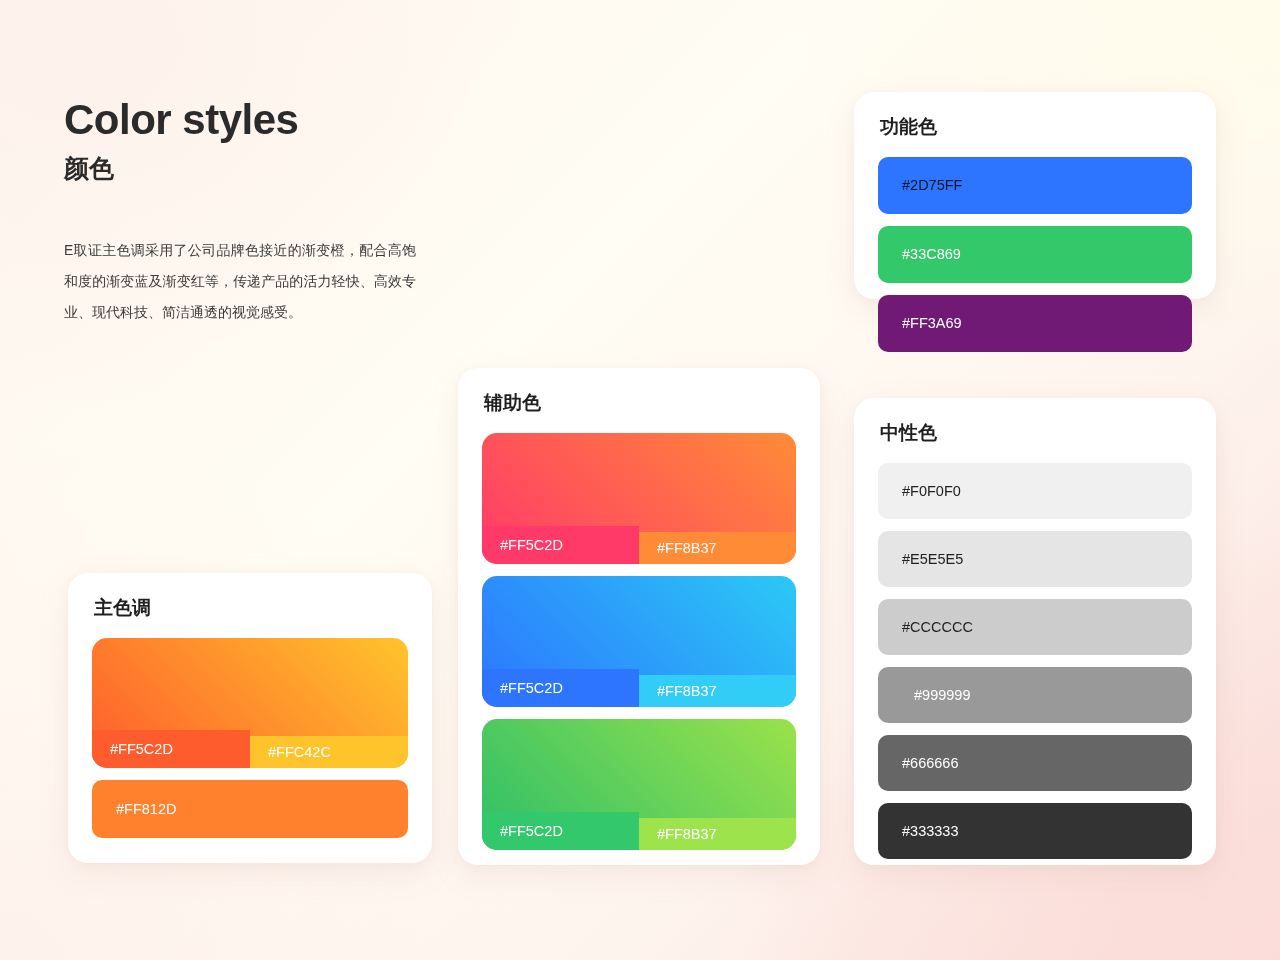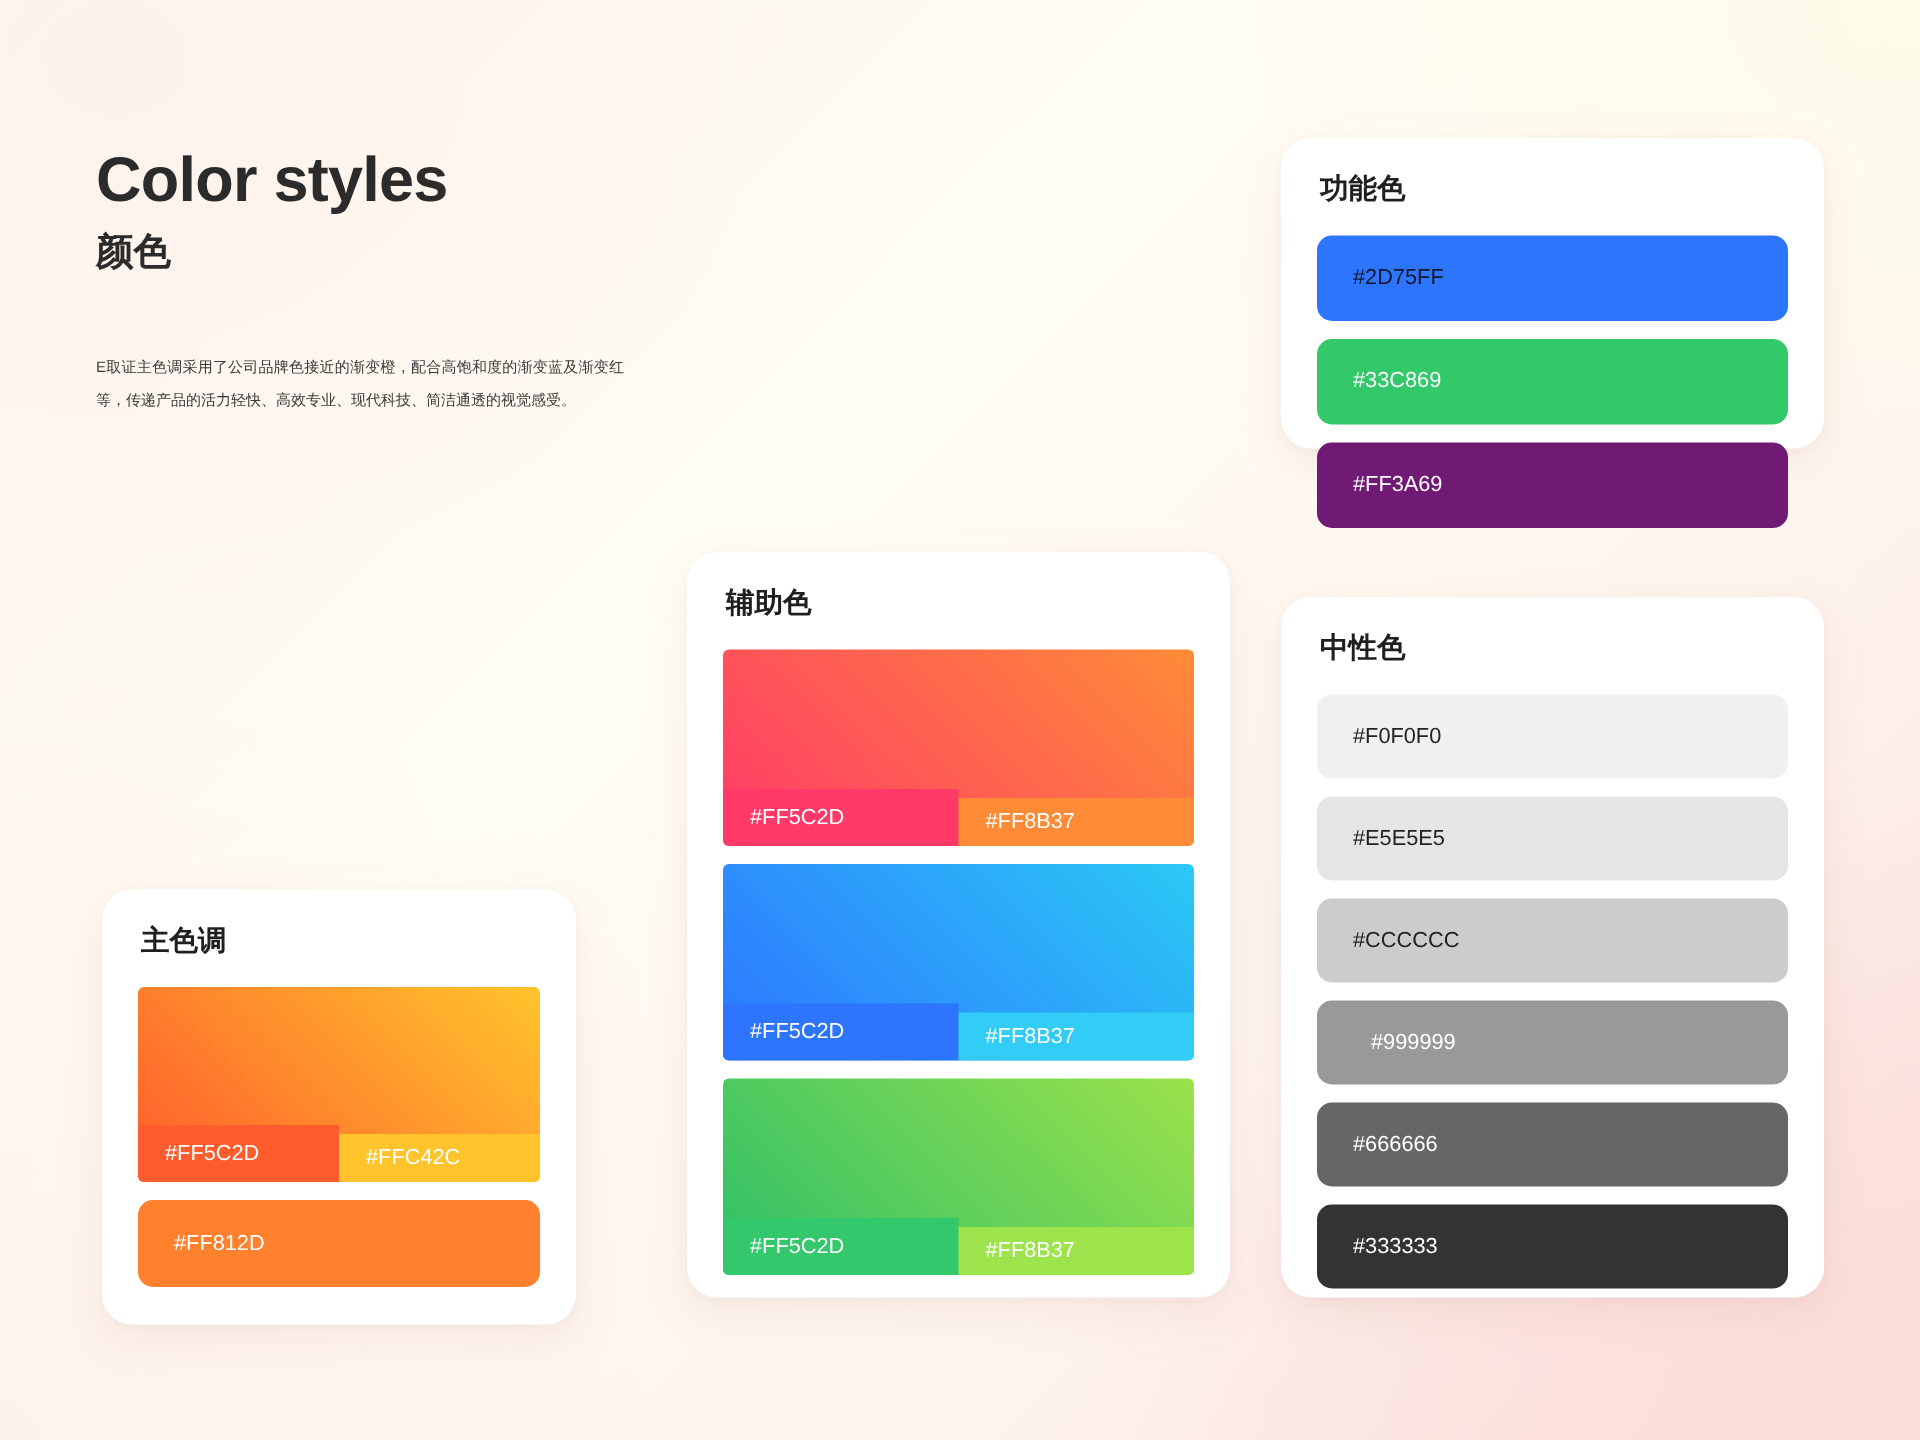--- a/index.html
+++ b/index.html
@@ -41,21 +41,21 @@
   }
   .title-cn {
     font-size: 25px;
     font-weight: bold;
     color: #2B2B2B;
     margin-top: 10px;
     line-height: 1.2;
   }
   .intro-body {
     margin-top: 52px;
-    font-size: 10px;
+    font-size: 14px;
     line-height: 2.2;
     color: #3A3A3A;
     width: 352px;
     text-align: justify;
   }
 
   
   .card {
     position: absolute;
     background: #FFFFFF;
@@ -65,29 +65,29 @@
   }
   .card-title {
     font-size: 19px;
     font-weight: bold;
     color: #1F1F1F;
     margin-left: 2px;
     margin-bottom: 18px;
     line-height: 1.2;
   }
 
-  #card-primary   { left: 68px;  top: 593px; width: 316px; height: 290px; }
+  #card-primary   { left: 68px;  top: 573px; width: 364px; height: 290px; }
   #card-aux       { left: 458px; top: 368px; width: 362px; height: 497px; }
   #card-func      { left: 854px; top: 80px;  width: 362px; height: 207px; margin-top: 12px; }
   #card-neutral   { left: 854px; top: 398px; width: 362px; height: 467px; }
 
   
   .swatch {
     position: relative;
-    border-radius: 4px;
+    border-radius: 15px;
     overflow: hidden;
     width: 100%;
   }
   .swatch + .swatch { margin-top: 12px; }
 
   .swatch-label-row {
     position: absolute;
     left: 0;
     right: 0;
     bottom: 0;

